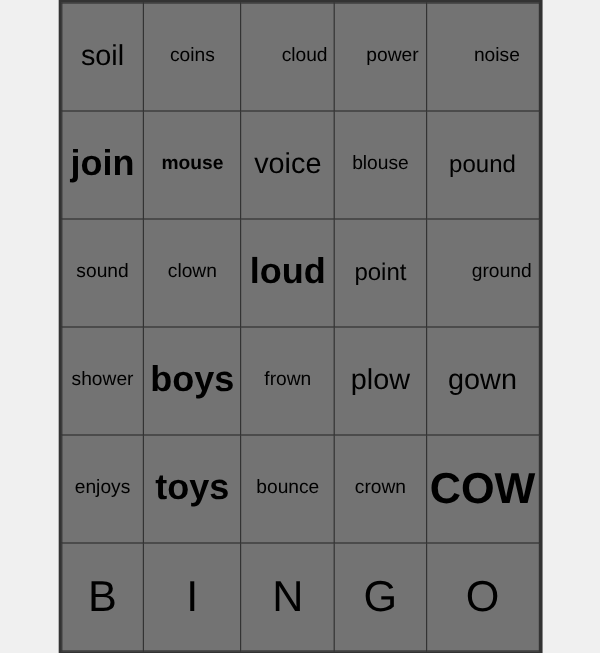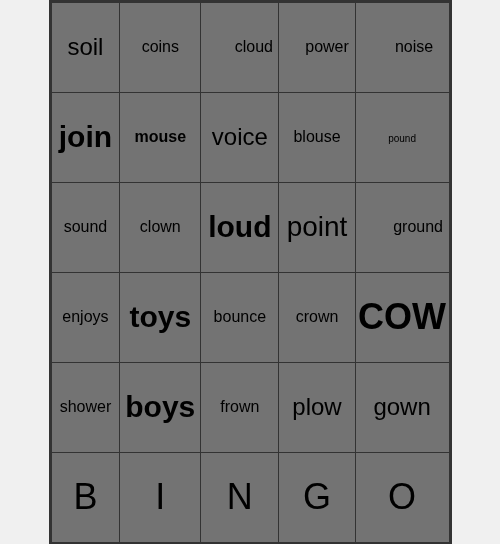--- a/index.html
+++ b/index.html
@@ -59,42 +59,42 @@
           <td><span style="font-size: 16px; font-weight: normal; margin-top: 48px;">coins</span></td>
           <td><span style="font-size: 16px; font-weight: normal; margin-left: 28px;">cloud</span></td>
           <td><span style="font-size: 16px; font-weight: normal; margin-left: 20px;">power</span></td>
           <td><span style="font-size: 16px; font-weight: normal; margin-left: 24px;">noise</span></td>
         </tr>
         <tr>
           <td><span style="font-size: 30px; font-weight: bold;">join</span></td>
           <td><span style="font-size: 16px; font-weight: bold; margin-top: 48px;">mouse</span></td>
           <td><span style="font-size: 24px; font-weight: normal;">voice</span></td>
           <td><span style="font-size: 16px; font-weight: normal;">blouse</span></td>
-          <td><span style="font-size: 10px; font-weight: normal;">pound</span></td>
+          <td><span style="font-size: 20px; font-weight: normal;">pound</span></td>
         </tr>
         <tr>
           <td><span style="font-size: 16px; font-weight: normal;">sound</span></td>
           <td><span style="font-size: 16px; font-weight: normal;">clown</span></td>
           <td><span style="font-size: 30px; font-weight: bold;">loud</span></td>
-          <td><span style="font-size: 28px; font-weight: normal;">point</span></td>
+          <td><span style="font-size: 20px; font-weight: normal;">point</span></td>
           <td><span style="font-size: 16px; font-weight: normal; margin-left: 32px;">ground</span></td>
+        </tr>
+        <tr>
+          <td><span style="font-size: 16px; font-weight: normal;">shower</span></td>
+          <td><span style="font-size: 30px; font-weight: bold;">boys</span></td>
+          <td><span style="font-size: 16px; font-weight: normal;">frown</span></td>
+          <td><span style="font-size: 24px; font-weight: normal;">plow</span></td>
+          <td><span style="font-size: 24px; font-weight: normal;">gown</span></td>
         </tr>
         <tr>
           <td><span style="font-size: 16px; font-weight: normal;">enjoys</span></td>
           <td><span style="font-size: 30px; font-weight: bold;">toys</span></td>
           <td><span style="font-size: 16px; font-weight: normal;">bounce</span></td>
           <td><span style="font-size: 16px; font-weight: normal;">crown</span></td>
           <td><span style="font-size: 36px; font-weight: bold;">COW</span></td>
-        </tr>
-        <tr>
-          <td><span style="font-size: 16px; font-weight: normal;">shower</span></td>
-          <td><span style="font-size: 30px; font-weight: bold;">boys</span></td>
-          <td><span style="font-size: 16px; font-weight: normal;">frown</span></td>
-          <td><span style="font-size: 24px; font-weight: normal;">plow</span></td>
-          <td><span style="font-size: 24px; font-weight: normal;">gown</span></td>
         </tr>
       </tbody>
   <thead>
         <tr>
           <th class="header-cell">B</th>
           <th class="header-cell">I</th>
           <th class="header-cell">N</th>
           <th class="header-cell">G</th>
           <th class="header-cell">O</th>
         </tr>

